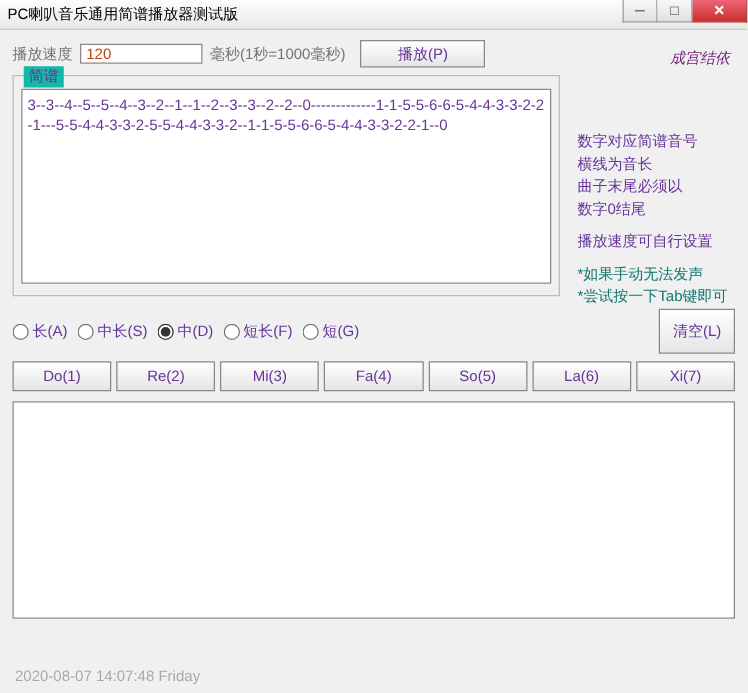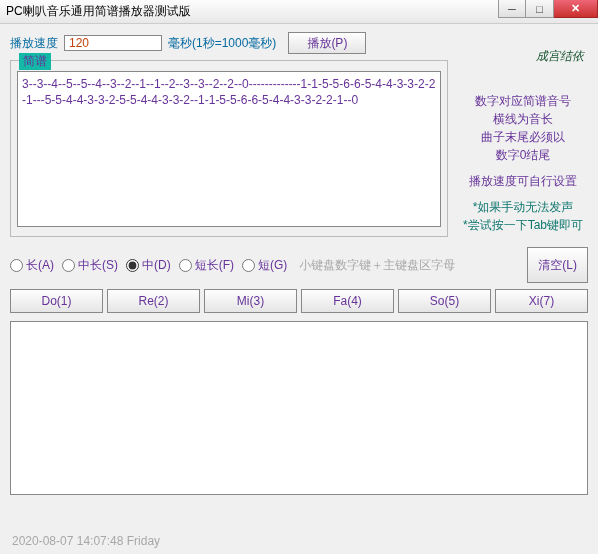--- a/index.html
+++ b/index.html
@@ -7,31 +7,31 @@
 
 .titlebar { height: 24px; background: linear-gradient(#fdfdfd, #e8e8e8); border-bottom: 1px solid #ccc; display: flex; align-items: center; padding-left: 6px; }
 .titlebar-controls { margin-left: auto; display: flex; height: 100%; }
 .title-btn { width: 28px; height: 18px; margin-top: 0; display: flex; align-items: center; justify-content: center; border: 1px solid #999; border-top: none; background: linear-gradient(#f8f8f8,#e0e0e0); font-family: sans-serif; font-size: 11px; color: #333; }
 .title-btn.close { width: 44px; background: linear-gradient(#e67, #c9302c); color: #fff; border-color: #a02622; font-weight: bold; }
 .title-btn + .title-btn { border-left: none; }
 
 .window-body { padding: 8px 10px; position: relative; height: calc(100% - 24px); }
 
 .row1 { display: flex; align-items: center; gap: 6px; }
-.label-purple { color: #0369a1; }
+.label-purple { color: #737373; }
 .speed-input { width: 98px; height: 16px; border: 1px solid #888; background: #fff; padding: 1px 4px; color: #c2410c; }
-.play-btn { height: 22px; padding: 0 18px; border: 1px solid #888; background: linear-gradient(#fefefe,#e5e5e5); color: #663399; cursor: pointer; margin-left: 6px; }
+.play-btn { height: 22px; padding: 0 29px; border: 1px solid #888; background: linear-gradient(#fefefe,#e5e5e5); color: #663399; cursor: pointer; margin-left: 6px; }
 
-.author { position: absolute; right: 14px; top: 24px; color: #14532d; font-style: italic; }
+.author { position: absolute; right: 14px; top: 14px; color: #701a75; font-style: italic; }
 
 .groupbox { border: 1px solid #bbb; margin-top: 6px; position: relative; }
 .groupbox-legend { position: absolute; top: -8px; left: 8px; background: #14b8a6; padding: 0 4px; color: #663399; }
 .notation-area { margin: 10px 6px 6px 6px; width: calc(100% - 12px); height: 156px; border: 1px solid #888; background: #fff; padding: 4px; color: #663399; resize: none; overflow: auto; line-height: 1.35; word-break: break-all; }
 
-.help-panel { position: absolute; right: 14px; top: 68px; width: 122px; color: #663399; line-height: 1.5; text-align: center; }
+.help-panel { position: absolute; right: 14px; top: 80px; width: 122px; color: #663399; line-height: 1.5; }
 .help-panel .star { color: #0f766e; }
 
 .middle { display: flex; align-items: center; gap: 8px; margin-top: 10px; flex-wrap: wrap; }
 .radio-wrap { display: flex; align-items: center; gap: 3px; color: #663399; }
 .radio-wrap input { accent-color: #333; }
 .hint { color: #a8a8a8; margin-left: 4px; }
 .clear-btn { height: 36px; padding: 0 10px; border: 1px solid #888; background: linear-gradient(#fefefe,#e5e5e5); color: #663399; cursor: pointer; margin-left: auto; }
 
 .note-buttons { display: flex; gap: 4px; margin-top: 6px; }
 .note-btn { flex: 1; height: 24px; border: 1px solid #888; background: linear-gradient(#fefefe,#e5e5e5); color: #663399; cursor: pointer; }
@@ -100,29 +100,29 @@
         <span>中(D)</span>
       </label>
     <label class="radio-wrap">
         <input type="radio" name="len" style="">
         <span>短长(F)</span>
       </label>
     <label class="radio-wrap">
         <input type="radio" name="len" style="">
         <span>短(G)</span>
       </label>
-    <span class="hint">小键盘数字键＋主键盘区字母</span>
     <button class="clear-btn">清空(L)</button>
   </div>
 
   <div class="note-buttons">
     <button class="note-btn">Do(1)</button>
     <button class="note-btn">Re(2)</button>
     <button class="note-btn">Mi(3)</button>
     <button class="note-btn">Fa(4)</button>
     <button class="note-btn">So(5)</button>
+    <button class="note-btn">La(6)</button>
     <button class="note-btn">Xi(7)</button>
   </div>
 
   <textarea class="output-area" style=""></textarea>
 
   <div class="statusbar">2020-08-07 14:07:48  Friday</div>
 </div>
 
 </body></html>

